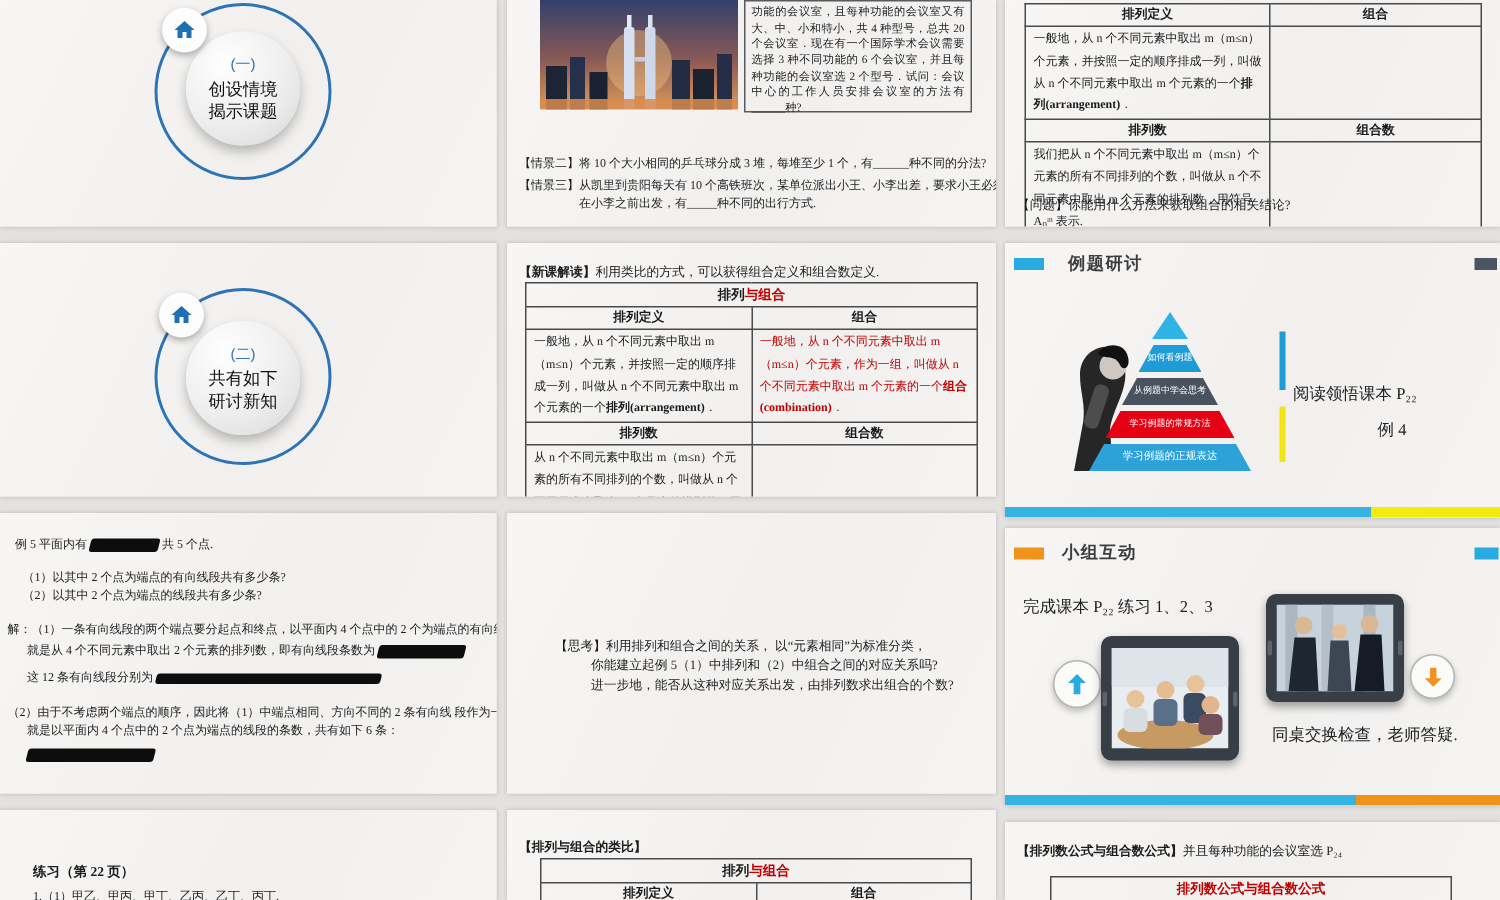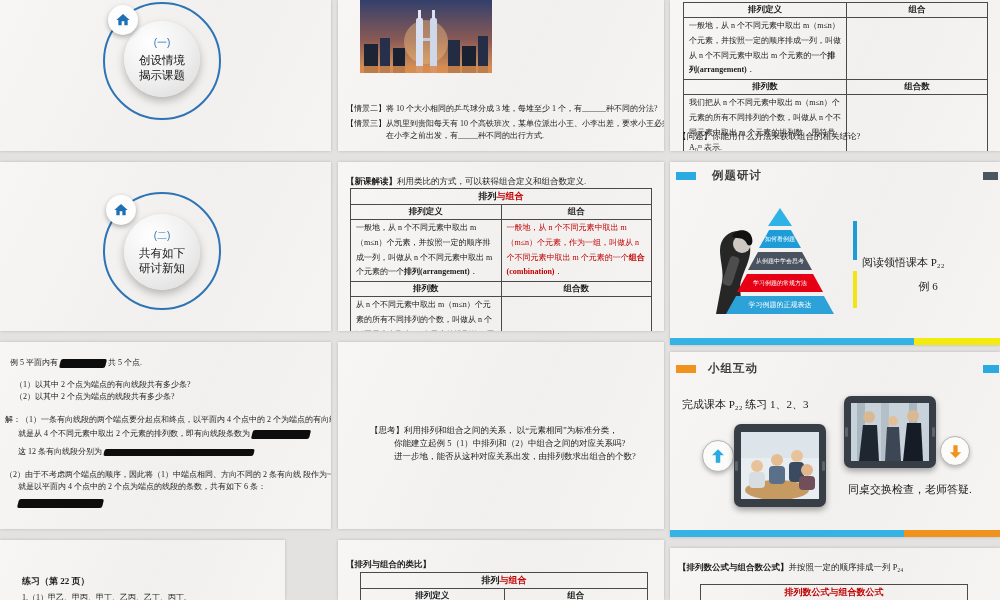--- a/index.html
+++ b/index.html
@@ -86,21 +86,21 @@
   </div>
   <div class="ln" style="left:18px;top:105px;text-align:center;">
     <span>这 12 条有向线段分别为</span>
     <span class="blob" style="width:150px;height:7px;"></span>
   </div>
   <div class="ln" style="left:5px;top:128px;">（2）由于不考虑两个端点的顺序，因此将（1）中端点相同、方向不同的 2 条有向线 段作为一条线段，</div>
   <div class="ln" style="left:18px;top:140px;">就是以平面内 4 个点中的 2 个点为端点的线段的条数，共有如下 6 条：</div>
   <div class="ln" style="left:18px;top:156px;"><span class="blob" style="width:85px;height:9px;"></span></div>
 </div>
 
-<div class="slide ser" style="left:0;top:540px;width:285px;height:60px;">
+<div class="slide ser" style="left:0;top:540px;width:331px;height:60px;">
   <div class="ln" style="left:22px;top:36px;font-weight:bold;font-size:9px;">练习（第 22 页）</div>
   <div class="ln" style="left:22px;top:53px;">1.（1）甲乙、甲丙、甲丁、乙丙、乙丁、丙丁.</div>
 </div>
 
 <div class="slide" style="left:338px;top:0;width:326px;height:151px;">
   <svg class="abs" style="left:22px;top:0;" width="132" height="73" viewBox="0 0 132 73">
     <defs>
       <linearGradient id="sky" x1="0" y1="0" x2="0" y2="1">
         <stop offset="0" stop-color="#33406b"></stop>
           <stop offset="0.55" stop-color="#8a5a55"></stop>
@@ -115,20 +115,21 @@
     <rect x="88" y="40" width="12" height="33" fill="#232c42"></rect>
     <rect x="102" y="46" width="14" height="27" fill="#1a2130"></rect>
     <rect x="118" y="36" width="10" height="37" fill="#252e46"></rect>
     <rect x="56" y="18" width="7" height="55" rx="2" fill="#d8dff0"></rect>
     <rect x="70" y="18" width="7" height="55" rx="2" fill="#cfd7ea"></rect>
     <rect x="58" y="10" width="3" height="9" fill="#e4e9f5"></rect>
     <rect x="72" y="10" width="3" height="9" fill="#dbe2f1"></rect>
     <rect x="63" y="38" width="7" height="3" fill="#c3cce1"></rect>
     <rect x="0" y="66" width="132" height="7" fill="#d98b4f" opacity="0.85"></rect>
   </svg>
+  <div class="abs ser" style="left:158px;top:0;width:142px;height:69px;border:1px solid #5a5a5a;padding:2px 4px;font-size:7.5px;line-height:1.42;text-align:justify;color:#1c1c1c;">功能的会议室，且每种功能的会议室又有大、中、小和特小，共 4 种型号，总共 20 个会议室．现在有一个国际学术会议需要选择 3 种不同功能的 6 个会议室，并且每种功能的会议室选 2 个型号．试问：会议中心的工作人员安排会议室的方法有______种?</div>
   <div class="ln ser" style="left:8px;top:104px;">【情景二】将 10 个大小相同的乒乓球分成 3 堆，每堆至少 1 个，有______种不同的分法?</div>
   <div class="ln ser" style="left:8px;top:119px;">【情景三】从凯里到贵阳每天有 10 个高铁班次，某单位派出小王、小李出差，要求小王必须</div>
   <div class="ln ser" style="left:48px;top:131px;">在小李之前出发，有_____种不同的出行方式.</div>
 </div>
 
 <div class="slide" style="left:338px;top:162px;width:326px;height:169px;">
   <div class="ln ser" style="left:8px;top:14px;font-size:8.5px;">
     <b>【新课解读】</b><span>利用类比的方式，可以获得组合定义和组合数定义.</span>
   </div>
   <table class="tbl" style="left:12px;top:26px;width:302px;">
@@ -218,21 +219,21 @@
     <div style="width:0;height:0;margin:0 auto;border-left:12px solid transparent;border-right:12px solid transparent;border-bottom:18px solid #2fb3e6;"></div>
     <div class="lay" style="width:42px;background:#1e9cd7;clip-path:polygon(24% 0,76% 0,100% 100%,0 100%);">如何看例题</div>
     <div class="lay" style="width:64px;background:#49525e;clip-path:polygon(15.6% 0,84.4% 0,100% 100%,0 100%);">从例题中学会思考</div>
     <div class="lay" style="width:86px;background:#e60014;clip-path:polygon(11.6% 0,88.4% 0,100% 100%,0 100%);">学习例题的常规方法</div>
     <div class="lay" style="width:108px;background:#2da2d8;clip-path:polygon(9.3% 0,90.7% 0,100% 100%,0 100%);font-size:7px;">学习例题的正规表达</div>
   </div>
 
   <div class="vbar" style="left:183px;top:59px;height:39px;background:#1e9cd7;"></div>
   <div class="vbar" style="left:183px;top:109px;height:37px;background:#f3e416;"></div>
   <div class="abs ser" style="left:192px;top:93px;width:132px;font-size:11px;color:#222;">阅读领悟课本 P₂₂</div>
-  <div class="abs ser" style="left:192px;top:117px;width:132px;font-size:11px;color:#222;text-align:center;">例 6</div>
+  <div class="abs ser" style="left:192px;top:117px;width:132px;font-size:11px;color:#222;text-align:center;">例 4</div>
 
   <div class="bottombar">
     <div style="width:244px;background:#35b4e4;"></div>
     <div style="flex:1;background:#f3ea0e;"></div>
   </div>
 </div>
 
 <div class="slide" style="left:670px;top:352px;width:330px;height:185px;">
   <div class="hdr-accent" style="left:6px;top:13px;width:20px;background:#f0931d;"></div>
   <div class="sec-title" style="left:38px;top:9px;">小组互动</div>
@@ -290,21 +291,21 @@
   <div class="abs ser" style="left:178px;top:130px;font-size:11px;color:#222;">同桌交换检查，老师答疑.</div>
 
   <div class="bottombar">
     <div style="width:234px;background:#35b4e4;"></div>
     <div style="flex:1;background:#f0931d;"></div>
   </div>
 </div>
 
 <div class="slide" style="left:670px;top:548px;width:330px;height:52px;">
   <div class="ln ser" style="left:8px;top:14px;font-size:8.5px;">
-    <b>【排列数公式与组合数公式】</b><span>并按照一定的顺序排成一列 P₂₄</span>
+    <b>【排列数公式与组合数公式】</b><span>并且每种功能的会议室选 P₂₄</span>
   </div>
   <table class="tbl" style="left:30px;top:36px;width:268px;">
     <tbody>
         <tr style="height:16px;">
           <td class="tt red">排列数公式与组合数公式</td>
         </tr>
 
   </tbody>
     </table>
 </div>

